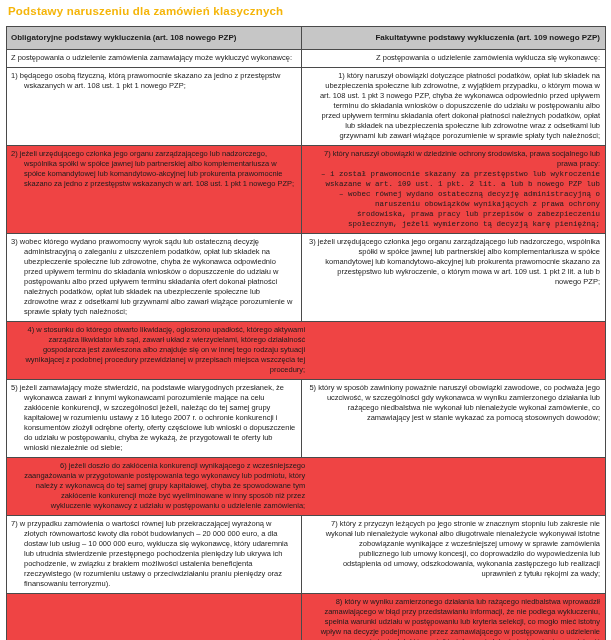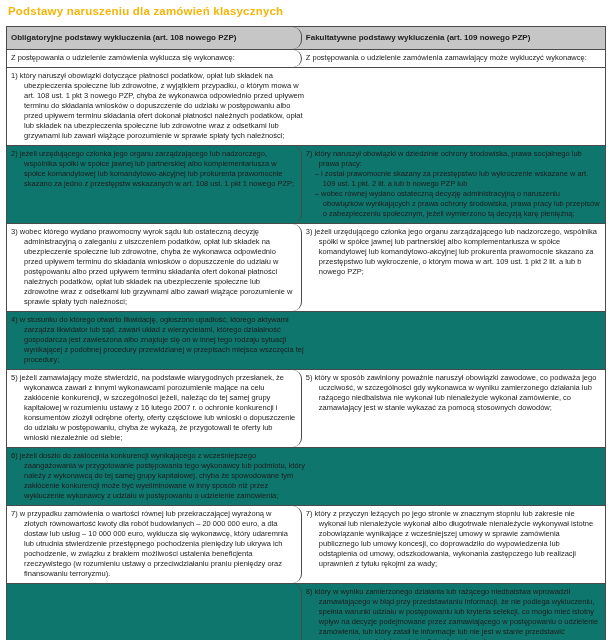--- a/index.html
+++ b/index.html
@@ -17,60 +17,62 @@
     letter-spacing: 0.2px;
     padding: 2px 0 0 2px;
   }
   .table {
     margin-top: 9px;
     border: 1.4px solid #4a4a4a;
     width: 600px;
   }
   .row { display: flex; border-bottom: 1px solid #4a4a4a; background: #ffffff; }
   .row:last-child { border-bottom: none; }
-  .row.shaded { background: #0f766e; }
+  .row.shaded { background: #ef4444; }
   .row.header { background: #c6c6c6; }
   .cell {
     width: 49.3%;
     border-right: 1px solid #4a4a4a;
     padding: 3px 5px 4px 4px;
     font-size: 7.5px;
     line-height: 10px;
     color: #1c1c1c;
-    border-radius: 9px;
   }
-  .cell:last-child { width: 50.7%; border-right: none; }
+  .cell:last-child { width: 50.7%; border-right: none; text-align: right; }
   .row.header .cell {
     font-weight: bold;
     font-size: 8px;
     padding: 6px 5px 6px 4px;
   }
   .item { padding-left: 13px; text-indent: -13px; }
-  .sub-item { margin-left: 9px; padding-left: 8px; text-indent: -8px; }
+  .sub-item { margin-left: 9px; padding-left: 8px; text-indent: -8px; font-family: Liberation Mono, monospace; }
 </style>
 </head>
 <body>
 
 <div class="page">
 
   <div class="title">Podstawy naruszeniu dla zamówień klasycznych</div>
 
   <div class="table">
 
     <div class="row header">
       <div class="cell">Obligatoryjne podstawy wykluczenia (art. 108 nowego PZP)</div>
       <div class="cell">Fakultatywne podstawy wykluczenia (art. 109 nowego PZP)</div>
     </div>
 
     <div class="row">
+      <div class="cell">Z postępowania o udzielenie zamówienia zamawiający może wykluczyć wykonawcę:</div>
       <div class="cell">Z postępowania o udzielenie zamówienia wyklucza się wykonawcę:</div>
-      <div class="cell">Z postępowania o udzielenie zamówienia zamawiający może wykluczyć wykonawcę:</div>
     </div>
 
     <div class="row">
+      <div class="cell">
+          <div class="item">1) będącego osobą fizyczną, którą prawomocnie skazano za jedno z przestępstw wskazanych w art. 108 ust. 1 pkt 1 nowego PZP;</div>
+        </div>
       <div class="cell">
           <div class="item">1) który naruszył obowiązki dotyczące płatności podatków, opłat lub składek na ubezpieczenia społeczne lub zdrowotne, z wyjątkiem przypadku, o którym mowa w art. 108 ust. 1 pkt 3 nowego PZP, chyba że wykonawca odpowiednio przed upływem terminu do składania wniosków o dopuszczenie do udziału w postępowaniu albo przed upływem terminu składania ofert dokonał płatności należnych podatków, opłat lub składek na ubezpieczenia społeczne lub zdrowotne wraz z odsetkami lub grzywnami lub zawarł wiążące porozumienie w sprawie spłaty tych należności;</div>
         </div>
     </div>
 
     <div class="row shaded">
       <div class="cell">
           <div class="item">2) jeżeli urzędującego członka jego organu zarządzającego lub nadzorczego, wspólnika spółki w spółce jawnej lub partnerskiej albo komplementariusza w spółce komandytowej lub komandytowo-akcyjnej lub prokurenta prawomocnie skazano za jedno z przestępstw wskazanych w art. 108 ust. 1 pkt 1 nowego PZP;</div>
         </div>
       <div class="cell">

